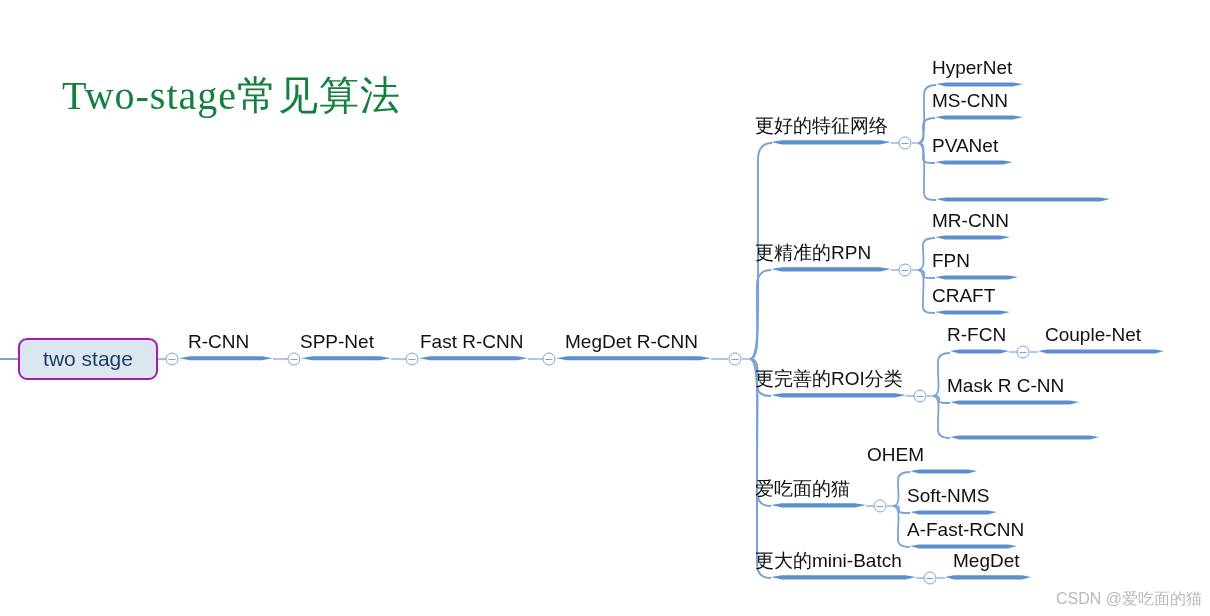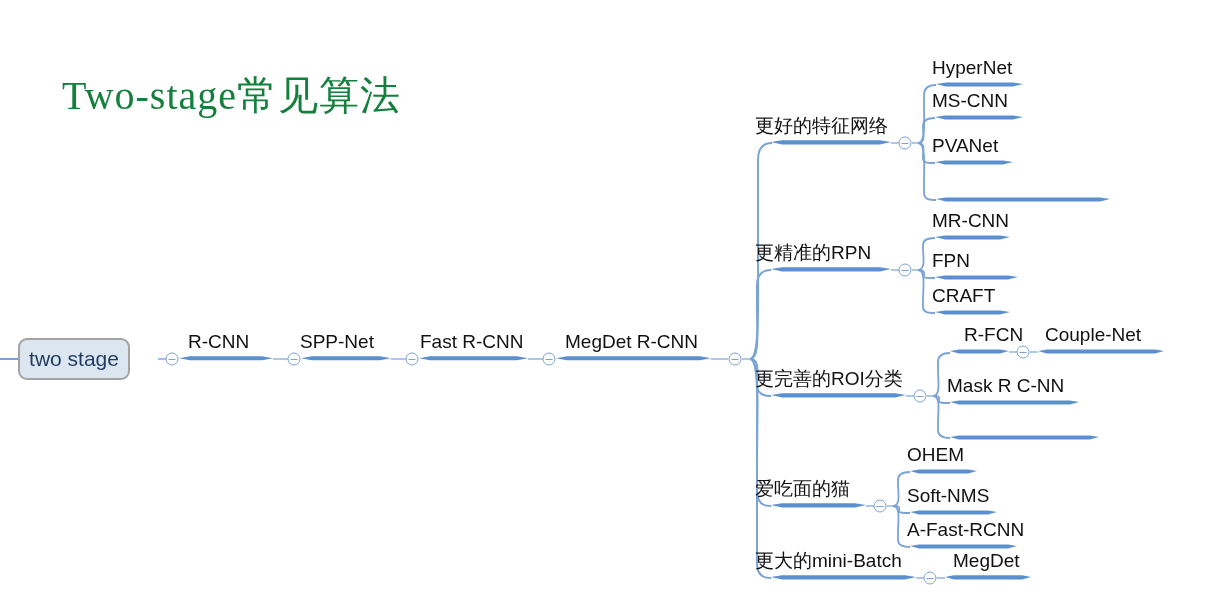--- a/index.html
+++ b/index.html
@@ -37,25 +37,25 @@
     color: #15803d;
     white-space: nowrap;
     margin-left: 36px;
   }
 
   
   .root-node {
     position: absolute;
     left: 18px;
     top: 338px;
-    width: 112px;
+    width: 140px;
     height: 42px;
     box-sizing: border-box;
     background: #dce6f1;
-    border: 2px solid #a3a3a3;
+    border: 2px solid #a21caf;
     border-radius: 9px;
     display: flex;
     align-items: center;
     justify-content: center;
     font-size: 21px;
     color: #1f3a5f;
     white-space: nowrap;
   }
 
   
@@ -219,31 +219,32 @@
   <div class="topic cjk" style="left:755px; top:267px;">更精准的RPN</div>
   <div class="toggle" style="left:905px; top:270px;"></div>
 
   <div class="topic" style="left:932px; top:235px;">MR-CNN</div>
   <div class="topic" style="left:932px; top:275px;">FPN</div>
   <div class="topic" style="left:932px; top:310px;text-align:right;">CRAFT</div>
 
   <div class="topic cjk" style="left:755px; top:393px;">更完善的ROI分类</div>
   <div class="toggle" style="left:920px; top:396px;"></div>
 
-  <div class="topic" style="left:947px; top:349px;margin-left:17px;">R-FCN</div>
+  <div class="topic" style="left:947px; top:349px;">R-FCN</div>
   <div class="toggle" style="left:1023px; top:352px;"></div>
   <div class="topic" style="left:1045px; top:349px;">Couple-Net</div>
 
   <div class="topic" style="left:947px; top:400px;">Mask R C-NN</div>
 
   <div class="topic cjk" style="left:755px; top:503px;">爱吃面的猫</div>
   <div class="toggle" style="left:880px; top:506px;"></div>
 
-  <div class="topic" style="left:907px; top:469px;">OHEM</div>
+  <div class="topic" style="left:867px; top:469px;">OHEM</div>
   <div class="topic" style="left:907px; top:510px;">Soft-NMS</div>
   <div class="topic" style="left:907px; top:544px;">A-Fast-RCNN</div>
 
   <div class="topic cjk" style="left:755px; top:575px;">更大的mini-Batch</div>
   <div class="toggle" style="left:930px; top:578px;"></div>
   <div class="topic" style="left:953px; top:575px;">MegDet</div>
 
+  <div class="watermark">CSDN @爱吃面的猫</div>
 
 </div>
 
 </body></html>

